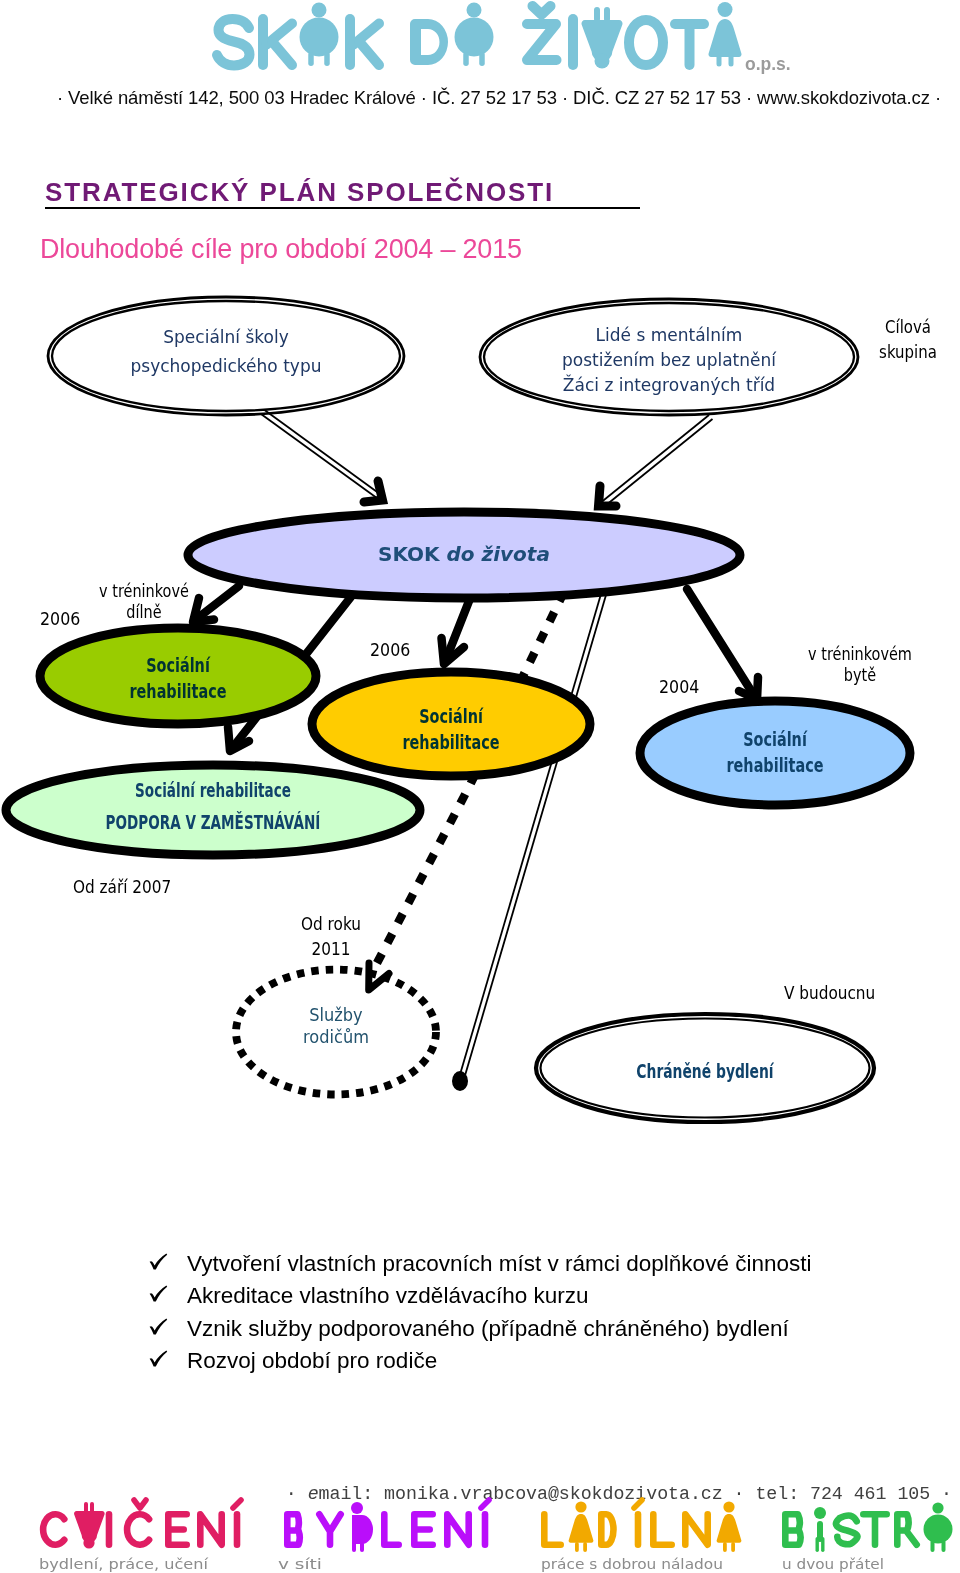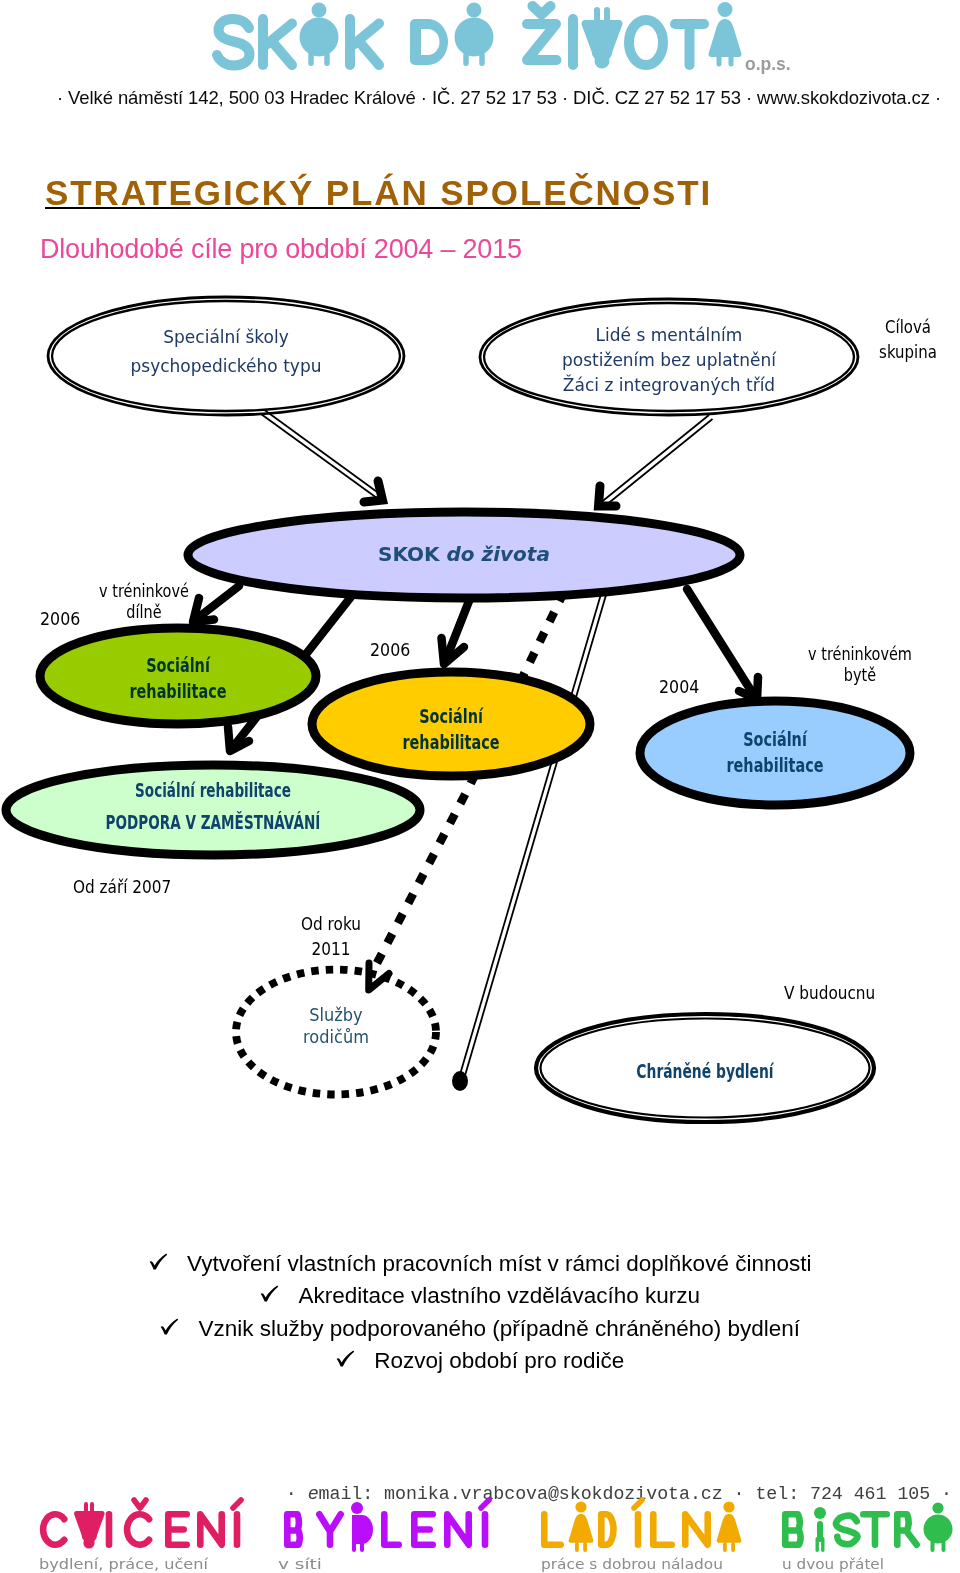--- a/index.html
+++ b/index.html
@@ -3,28 +3,28 @@
 <meta charset="utf-8">
 <style>
   html,body{margin:0;padding:0;background:#fff;}
   body{width:960px;height:1573px;position:relative;overflow:hidden;
        font-family:"DejaVu Sans",sans-serif;}
   .page{position:absolute;left:0;top:0;width:960px;height:1573px;}
   #logo-wrap{position:absolute;left:0;top:0;width:960px;height:84px;}
   #contact{position:absolute;left:19px;top:87px;width:960px;text-align:center;
     font-family:"Liberation Sans",sans-serif;font-size:18.5px;color:#0c0c0c;letter-spacing:-0.1px;}
   #title{position:absolute;left:45px;top:177px;font-family:"Liberation Sans",sans-serif;
-    font-weight:bold;font-size:35px;line-height:31px;color:#a16207;letter-spacing:1.9px;white-space:nowrap;}
+    font-weight:bold;font-size:26px;line-height:31px;color:#701a75;letter-spacing:1.9px;white-space:nowrap;}
   #title-rule{position:absolute;left:45px;top:207px;width:595px;height:2.4px;background:#000;}
   #subtitle{position:absolute;left:40px;top:235px;font-family:"Liberation Sans",sans-serif;
     font-size:27px;line-height:28px;color:#ec4899;letter-spacing:-0.2px;white-space:nowrap;}
   #diagram{position:absolute;left:0;top:0;width:960px;height:1573px;}
   #goals{position:absolute;left:148px;top:1248px;}
   .goal-row{display:flex;align-items:flex-start;
-    font-family:"Liberation Sans",sans-serif;font-size:22.5px;color:#000;line-height:32.3px;justify-content:center;}
+    font-family:"Liberation Sans",sans-serif;font-size:22.5px;color:#000;line-height:32.3px;}
   .goal-check{width:39px;flex:none;font-size:23px;line-height:32.3px;}
   .goal-check svg{display:block;margin-top:5px;}
   #email{position:absolute;left:0;top:1460px;width:952px;text-align:right;
     font-family:Liberation Mono, monospace;font-size:18.3px;color:#404040;letter-spacing:-0.05px;margin-top:24px;}
   #email .em-i{font-style:italic;}
   #brands{position:absolute;left:0;top:1480px;width:913px;height:93px;}
   svg{overflow:visible;}
 </style>
 </head>
 <body>

